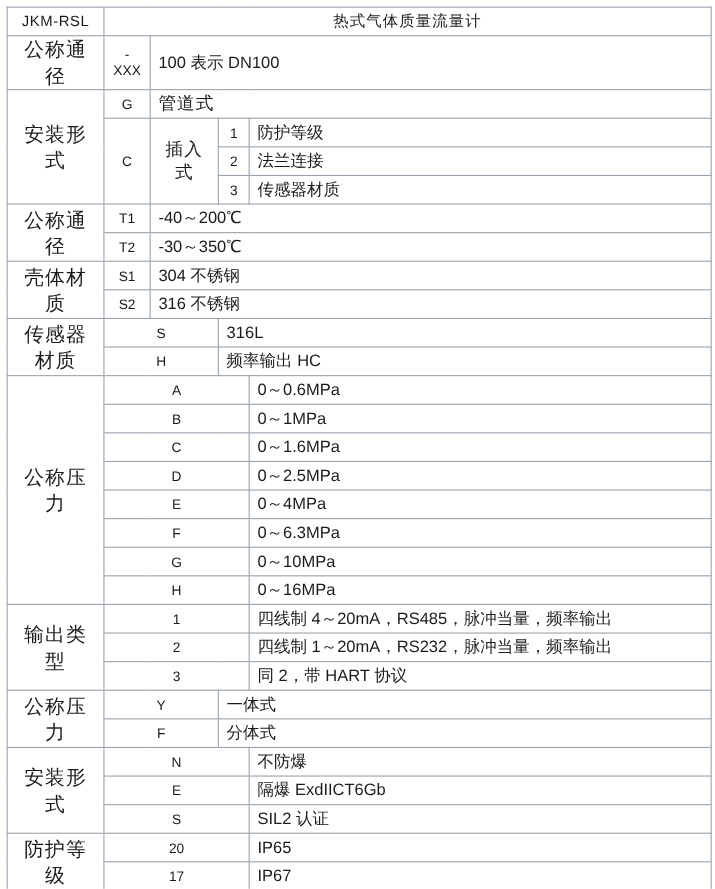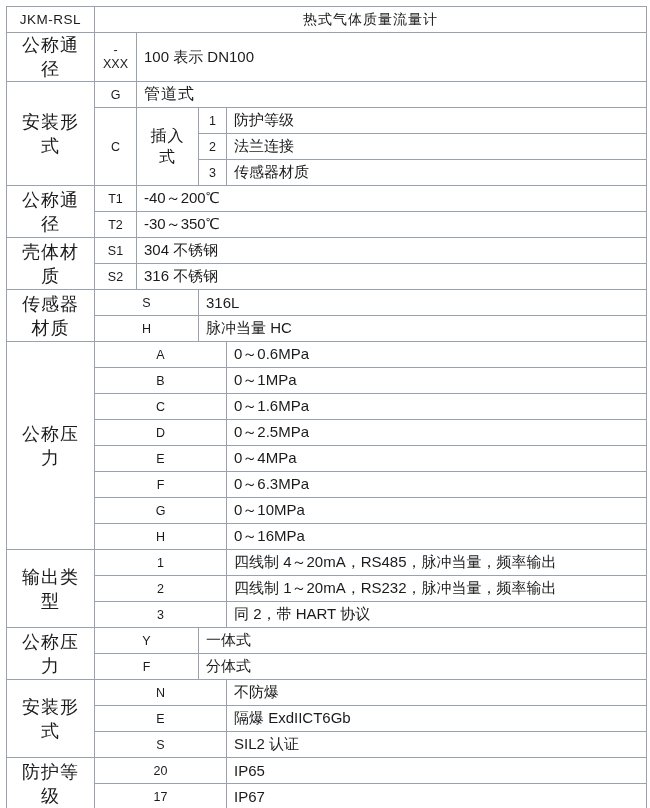--- a/index.html
+++ b/index.html
@@ -190,21 +190,21 @@
       </td>
       <td class="shade desc" colspan="2">
         <div class="cell left">316L</div>
       </td>
     </tr>
     <tr>
       <td class="code" colspan="2">
         <div class="cell center">H</div>
       </td>
       <td class="desc" colspan="2">
-        <div class="cell left">脉冲当量 HC</div>
+        <div class="cell left">频率输出 HC</div>
       </td>
     </tr>
 
     <tr>
       <td class="label" rowspan="8">
         <div class="cell center">公称压力</div>
       </td>
       <td class="shade code" colspan="3">
         <div class="cell center">A</div>
       </td>

